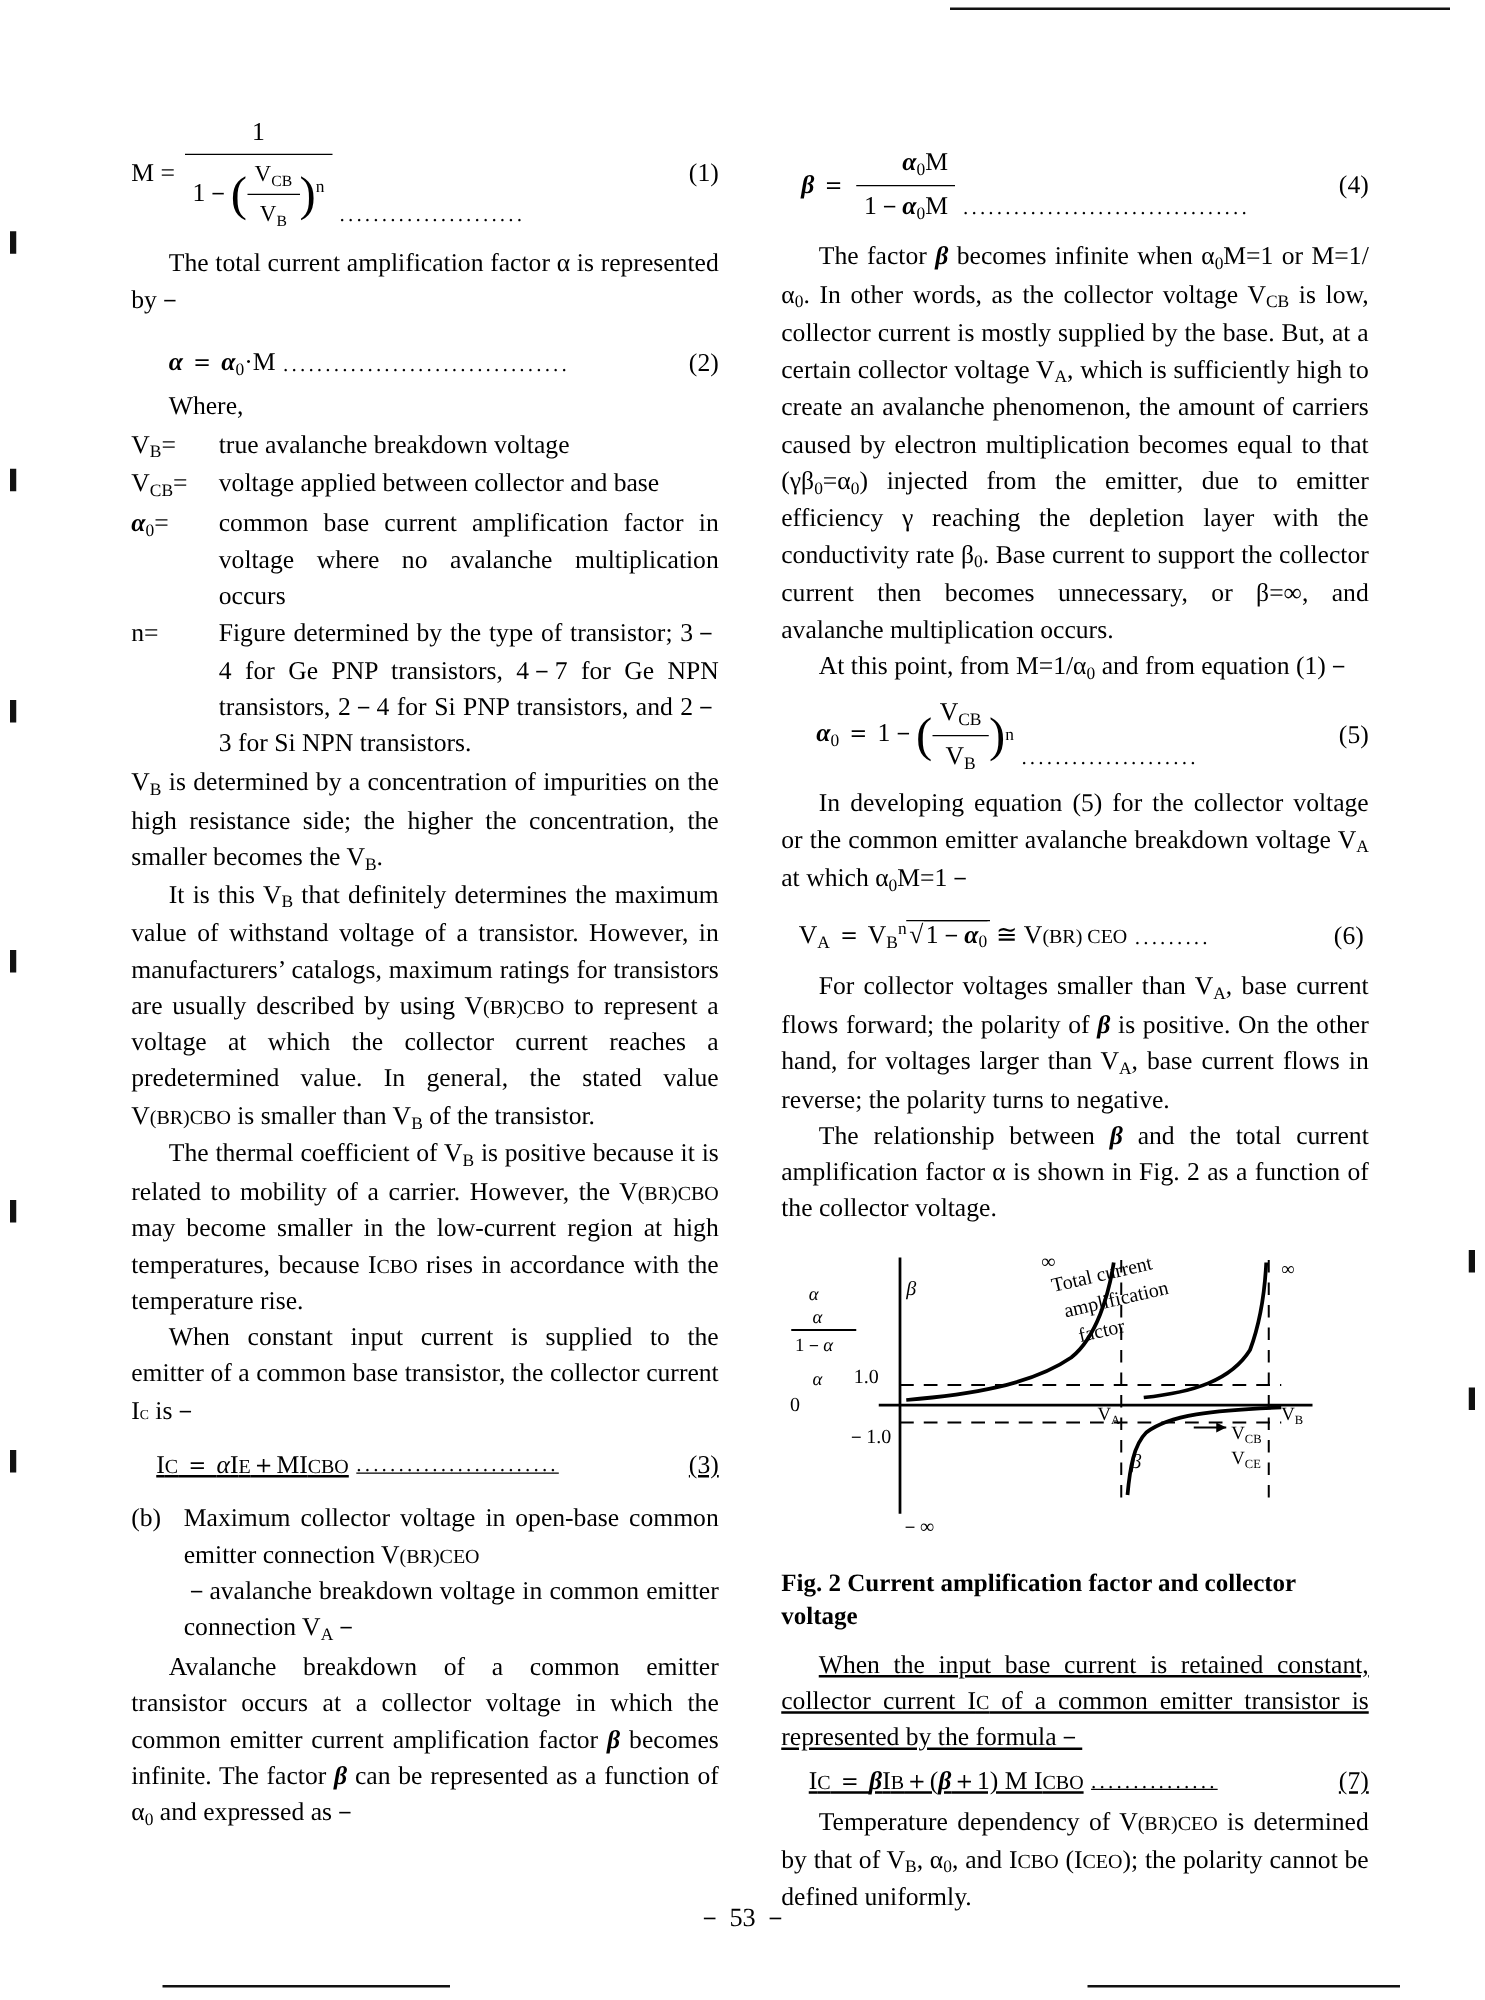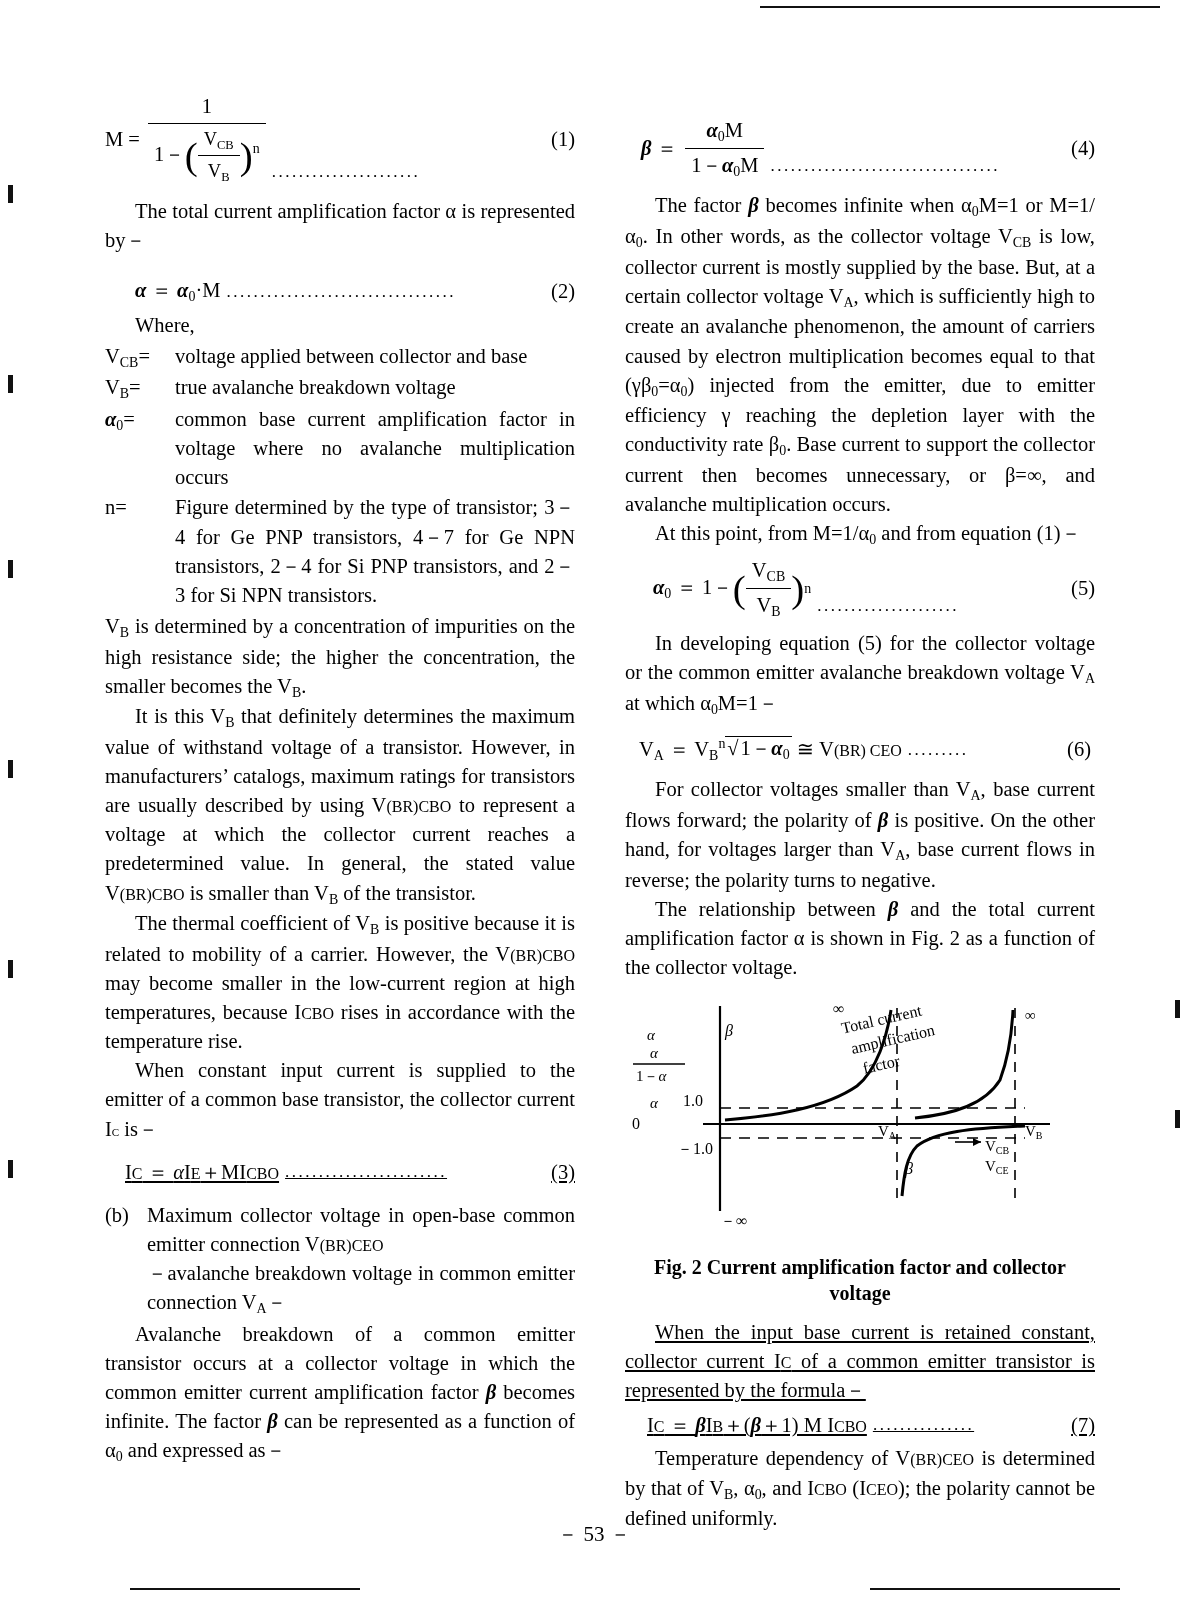--- a/index.html
+++ b/index.html
@@ -130,21 +130,21 @@
     text-align: justify;
   }
 
   
   .figure {
     position: relative;
     margin: 14px 0 0 0;
     height: 250px;
   }
   .figcap {
-    text-align: center;
+    text-align: left;
     font-weight: bold;
     font-size: 20px;
     line-height: 1.3;
     margin-top: 8px;
     text-indent: 0;
   }
   .page-num {
     position: absolute;
     left: 0; right: 0;
     top: 1520px;
@@ -195,26 +195,26 @@
         </span>
         <span class="dots">..................................</span>
         <span class="eqno">(2)</span>
       </div>
     </div>
 
     <p class="noindent" style="text-indent:30px;">Where,</p>
 
     <div class="deflist">
       <div class="defrow">
+        <div class="defterm">V<sub>B</sub>=</div>
+        <div class="defbody">true avalanche breakdown voltage</div>
+      </div>
+      <div class="defrow">
         <div class="defterm">V<sub>CB</sub>=</div>
         <div class="defbody">voltage applied between collector and base</div>
-      </div>
-      <div class="defrow">
-        <div class="defterm">V<sub>B</sub>=</div>
-        <div class="defbody">true avalanche breakdown voltage</div>
       </div>
       <div class="defrow">
         <div class="defterm"><span class="bi">α</span><sub>0</sub>=</div>
         <div class="defbody">common base current amplification factor in voltage where no avalanche multiplication occurs</div>
       </div>
       <div class="defrow">
         <div class="defterm">n=</div>
         <div class="defbody">Figure determined by the type of transistor; 3－4 for Ge PNP transistors, 4－7 for Ge NPN transistors, 2－4 for Si PNP transistors, and 2－3 for Si NPN transistors.</div>
       </div>
     </div>
@@ -246,21 +246,21 @@
     </div>
 
     <p><span>Avalanche breakdown of a common emitter transistor occurs at a collector voltage in which the common emitter current amplification factor </span><span class="bi">β</span><span> becomes infinite. The factor </span><span class="bi">β</span><span> can be represented as a function of α</span><sub>0</sub><span> and expressed as－</span></p>
   </div>
 
   <div class="col col-right">
 
     <div class="eq" style="margin-top:32px;">
       <div class="eq-row">
         <span style="padding-left:16px;"><span class="bi">β</span> ＝</span>
-        <span class="frac" style="margin-left:8px;">
+        <span class="frac" style="margin-left:8px;text-align:right;">
           <span class="num"><span class="bi">α</span><sub>0</sub>M</span>
           <span class="den">1－<span class="bi">α</span><sub>0</sub>M</span>
         </span>
         <span class="dots">..................................</span>
         <span class="eqno">(4)</span>
       </div>
     </div>
 
     <p><span>The factor </span><span class="bi">β</span><span> becomes infinite when α</span><sub>0</sub><span>M=1 or M=1/α</span><sub>0</sub><span>. In other words, as the collector voltage V</span><sub>CB</sub><span> is low, collector current is mostly supplied by the base. But, at a certain collector voltage V</span><sub>A</sub><span>, which is sufficiently high to create an avalanche phenomenon, the amount of carriers caused by electron multiplication becomes equal to that (γβ</span><sub>0</sub><span>=α</span><sub>0</sub><span>) injected from the emitter, due to emitter efficiency γ reaching the depletion layer with the conductivity rate β</span><sub>0</sub><span>. Base current to support the collector current then becomes unnecessary, or β=∞, and avalanche multiplication occurs.</span></p>
 

